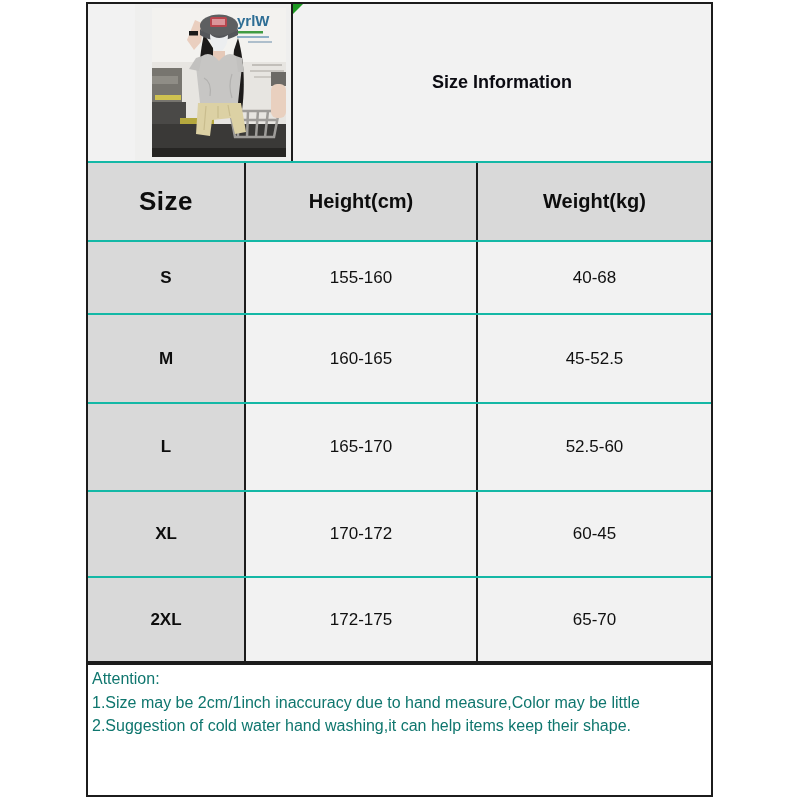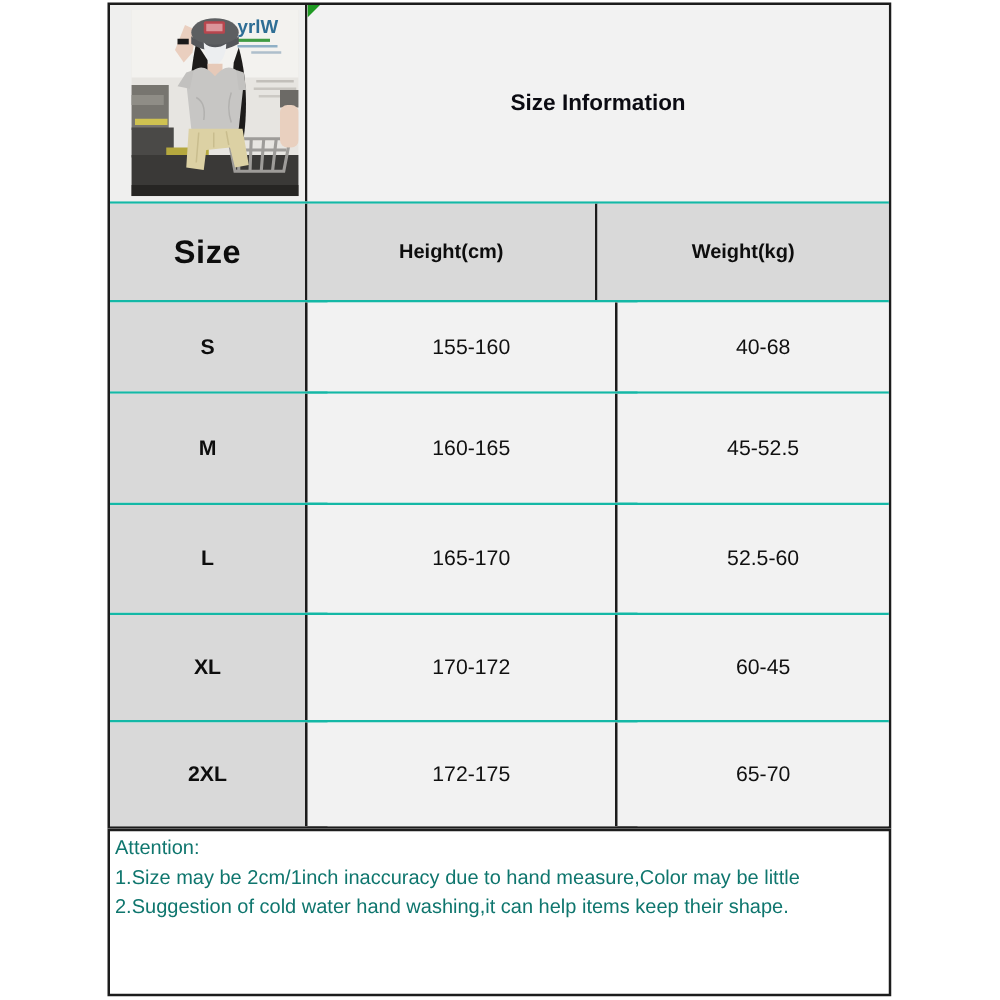--- a/index.html
+++ b/index.html
@@ -14,38 +14,38 @@
   }
   .trow{display:flex;}
   .trow + .trow{border-top:2px solid #14b8a6;}
   .cell{
     box-sizing:border-box;display:flex;align-items:center;justify-content:center;
     overflow:hidden;
   }
   .col-a{flex:0 0 158px;border-right:2px solid #1c1c1c;}
   .col-b{flex:0 0 232px;border-right:2px solid #1c1c1c;}
   .col-c{flex:1 1 auto;}
-  .row-photo{height:157px;}
+  .row-photo{height:157px;padding-left:47px;}
   .row-header{height:77px;}
   .row-s{height:71px;}
   .row-m{height:87px;}
   .row-l{height:86px;}
   .row-xl{height:84px;}
   .row-2xl{height:83px;}
   .gray{background:#d9d9d9;}
   .light{background:#f2f2f2;}
   .title-cell{position:relative;font-weight:bold;font-size:18px;color:#0b0b12;}
   .corner-marker{
     position:absolute;left:0;top:0;width:0;height:0;
     border-top:10px solid #1f9a23;border-right:10px solid transparent;
   }
   .size-head{font-size:26px;font-weight:bold;letter-spacing:.5px;}
-  .col-head{font-size:16px;font-weight:bold;}
+  .col-head{font-size:20px;font-weight:bold;}
   .size-label{font-size:17px;font-weight:bold;}
-  .val{font-size:17px;font-weight:400;color:#101010;margin-left:16px;}
+  .val{font-size:17px;font-weight:400;color:#101010;}
   
   .photo-cell{background:#efefee;justify-content:flex-start;align-items:flex-start;}
   .photo-frame{margin:4px 3px 4px 17px;width:134px;height:149px;overflow:hidden;}
   
   .attention-box{
     position:absolute;left:86px;top:663px;width:627px;height:134px;
     border:2px solid #1c1c1c;box-sizing:border-box;background:#ffffff;
     padding:2px 4px;font-size:16px;line-height:23.5px;color:#0f766e;
   }
   .attention-box .line{white-space:nowrap;}

